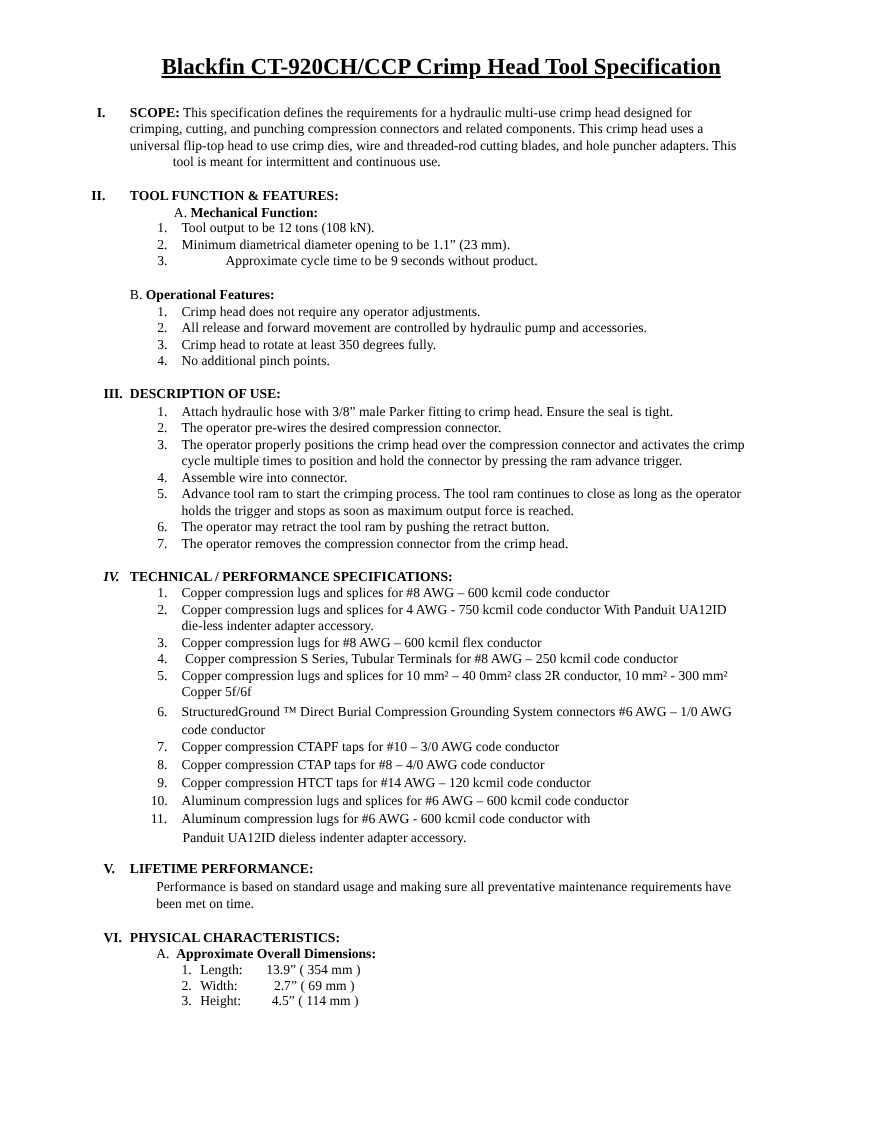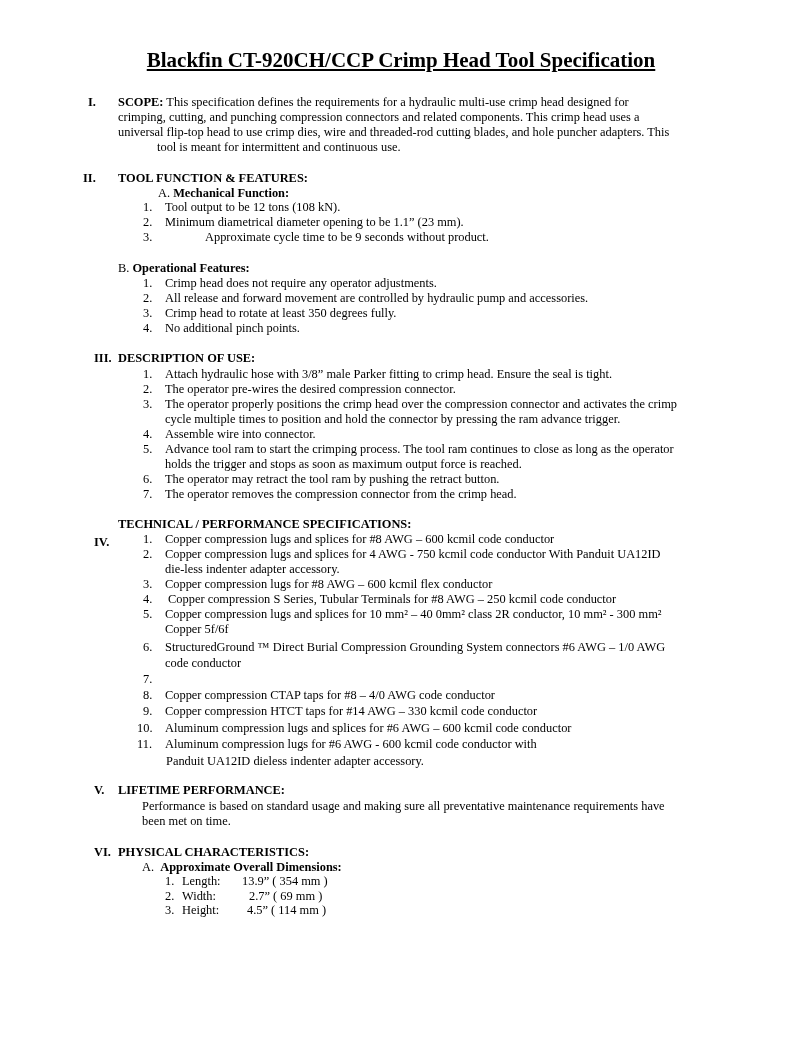--- a/index.html
+++ b/index.html
@@ -57,42 +57,43 @@
   <div class="ln" style="left:143px; top:427px;">4.</div>
   <div class="ln" style="left:165px; top:427px;">Assemble wire into connector.</div>
   <div class="ln" style="left:143px; top:442px;">5.</div>
   <div class="ln" style="left:165px; top:442px;">Advance tool ram to start the crimping process. The tool ram continues to close as long as the operator</div>
   <div class="ln" style="left:165px; top:457px;">holds the trigger and stops as soon as maximum output force is reached.</div>
   <div class="ln" style="left:143px; top:472px;">6.</div>
   <div class="ln" style="left:165px; top:472px;">The operator may retract the tool ram by pushing the retract button.</div>
   <div class="ln" style="left:143px; top:487px;">7.</div>
   <div class="ln" style="left:165px; top:487px;">The operator removes the compression connector from the crimp head.</div>
 
-  <div class="roman" style="left:94px; top:535px;">IV.</div>
+  <div class="roman" style="left:94px; top:517px;font-style:italic;">IV.</div>
   <div class="ln b" style="left:118px; top:517px;">TECHNICAL / PERFORMANCE SPECIFICATIONS:</div>
   <div class="ln" style="left:143px; top:532px;">1.</div>
   <div class="ln" style="left:165px; top:532px;">Copper compression lugs and splices for #8 AWG – 600 kcmil code conductor</div>
   <div class="ln" style="left:143px; top:547px;">2.</div>
   <div class="ln" style="left:165px; top:547px;">Copper compression lugs and splices for 4 AWG - 750 kcmil code conductor With Panduit UA12ID</div>
   <div class="ln" style="left:165px; top:562px;">die-less indenter adapter accessory.</div>
   <div class="ln" style="left:143px; top:577px;">3.</div>
   <div class="ln" style="left:165px; top:577px;">Copper compression lugs for #8 AWG – 600 kcmil flex conductor</div>
   <div class="ln" style="left:143px; top:592px;">4.</div>
   <div class="ln" style="left:165px; top:592px; white-space:pre;"> Copper compression S Series, Tubular Terminals for #8 AWG – 250 kcmil code conductor</div>
   <div class="ln" style="left:143px; top:607px;">5.</div>
   <div class="ln" style="left:165px; top:607px;">Copper compression lugs and splices for 10 mm² – 40 0mm² class 2R conductor, 10 mm² - 300 mm²</div>
   <div class="ln" style="left:165px; top:622px;">Copper 5f/6f</div>
   <div class="ln" style="left:143px; top:640px;">6.</div>
   <div class="ln" style="left:165px; top:640px;">StructuredGround ™ Direct Burial Compression Grounding System connectors #6 AWG – 1/0 AWG</div>
   <div class="ln" style="left:165px; top:656px;">code conductor</div>
   <div class="ln" style="left:143px; top:672px;">7.</div>
+  <div class="ln" style="left:165px; top:672px;">Copper compression CTAPF taps for #10 – 3/0 AWG code conductor</div>
   <div class="ln" style="left:143px; top:688px;">8.</div>
   <div class="ln" style="left:165px; top:688px;">Copper compression CTAP taps for #8 – 4/0 AWG code conductor</div>
   <div class="ln" style="left:143px; top:704px;">9.</div>
-  <div class="ln" style="left:165px; top:704px;">Copper compression HTCT taps for #14 AWG – 330 kcmil code conductor</div>
+  <div class="ln" style="left:165px; top:704px;">Copper compression HTCT taps for #14 AWG – 120 kcmil code conductor</div>
   <div class="ln" style="left:137px; top:721px;">10.</div>
   <div class="ln" style="left:165px; top:721px;">Aluminum compression lugs and splices for #6 AWG – 600 kcmil code conductor</div>
   <div class="ln" style="left:137px; top:737px;">11.</div>
   <div class="ln" style="left:165px; top:737px;">Aluminum compression lugs for #6 AWG - 600 kcmil code conductor with</div>
   <div class="ln" style="left:166px; top:754px;">Panduit UA12ID dieless indenter adapter accessory.</div>
 
   <div class="roman" style="left:94px; top:783px;">V.</div>
   <div class="ln b" style="left:118px; top:783px;">LIFETIME PERFORMANCE:</div>
   <div class="ln" style="left:142px; top:799px;">Performance is based on standard usage and making sure all preventative maintenance requirements have</div>
   <div class="ln" style="left:142px; top:814px;">been met on time.</div>

